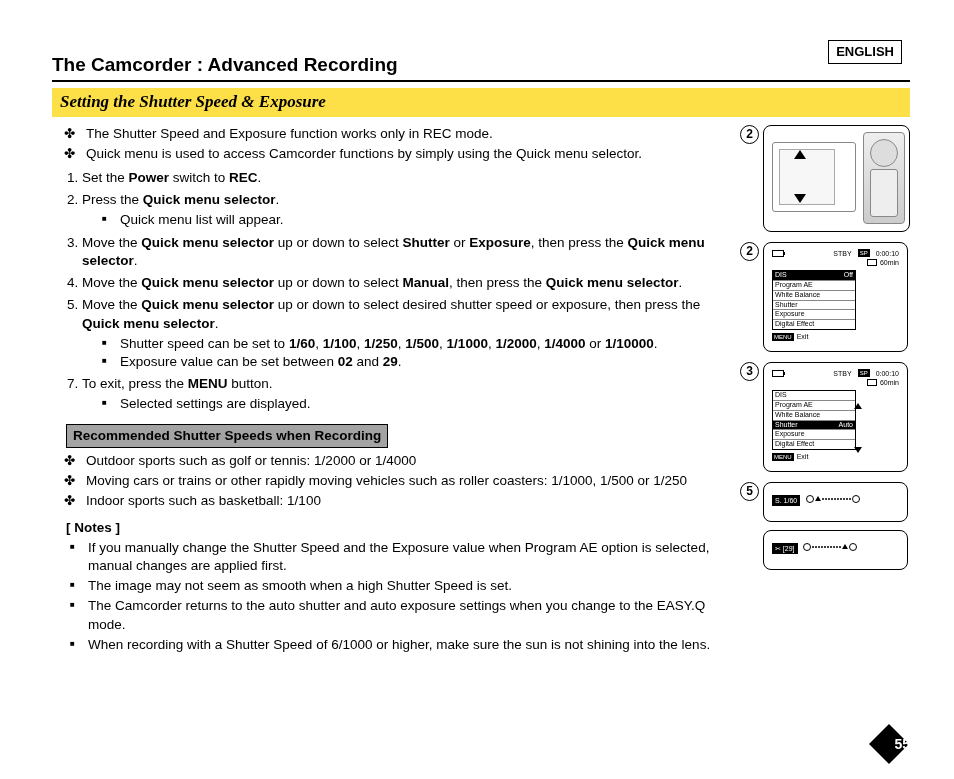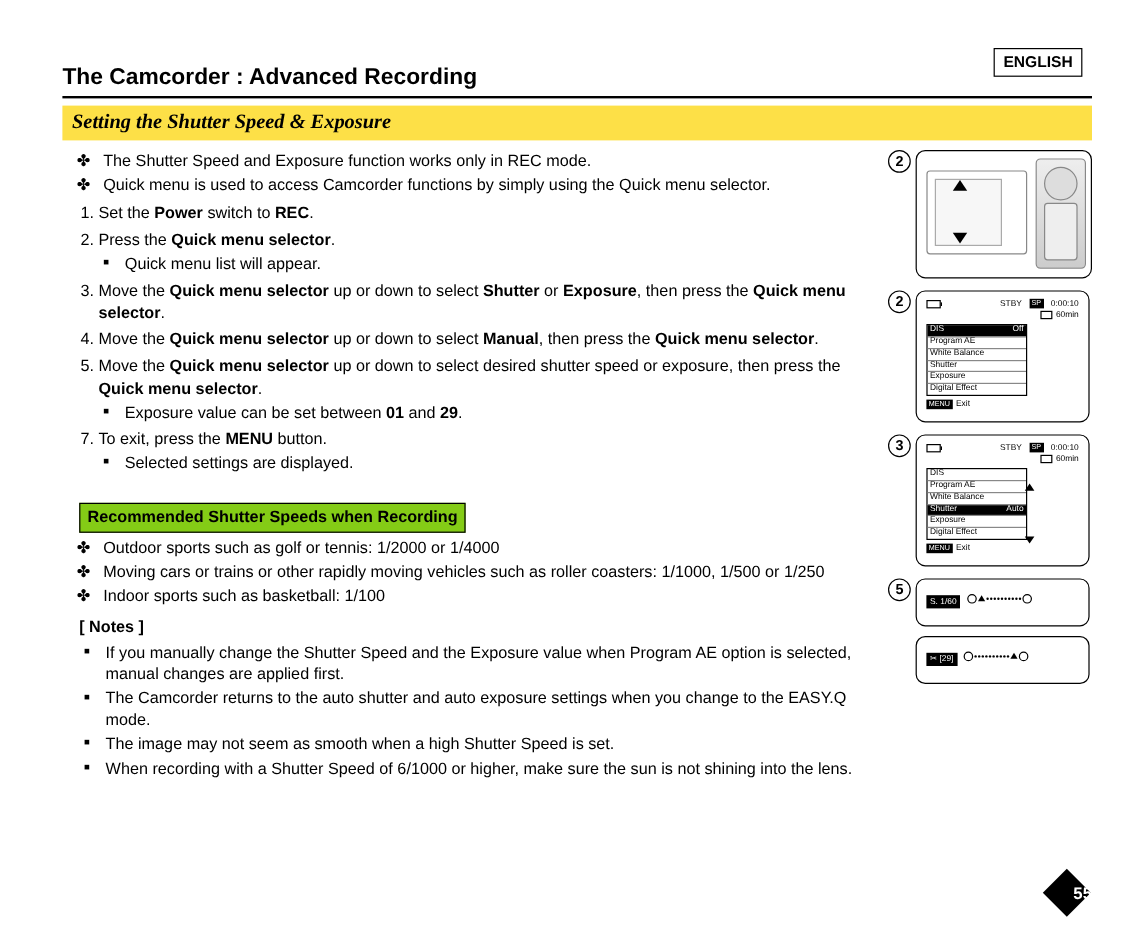--- a/index.html
+++ b/index.html
@@ -78,36 +78,37 @@
     margin-bottom: 4px;
   }
   ul.sub {
     margin: 2px 0 4px 0;
     padding-left: 18px;
   }
   ul.sub li {
     list-style: none;
     position: relative;
     padding-left: 4px;
+    margin-left: 16px;
   }
   ul.sub li::before {
     content: "■";
     position: absolute;
     left: -14px;
     font-size: 8px;
     top: 3px;
   }
   .box-label {
     display: inline-block;
     border: 1px solid #000;
-    background: #84cc16;
+    background: #a3a3a3;
     padding: 2px 6px;
     font-weight: bold;
     font-size: 13.5px;
-    margin: 18px 0 4px 14px;
+    margin: 4px 0 4px 14px;
   }
   .notes-label {
     font-weight: bold;
     margin: 8px 0 2px 14px;
   }
   ul.notes {
     margin: 0;
     padding-left: 32px;
   }
   ul.notes li {
@@ -379,42 +380,43 @@
         <li><span>Set the </span><b>Power</b><span> switch to </span><b>REC</b><span>.</span></li>
         <li><span>Press the </span><b>Quick menu selector</b><span>.</span>
           <ul class="sub">
               <li>Quick menu list will appear.</li>
             </ul>
         </li>
         <li><span>Move the </span><b>Quick menu selector</b><span> up or down to select </span><b>Shutter</b><span> or </span><b>Exposure</b><span>, then press the </span><b>Quick menu selector</b><span>.</span></li>
         <li><span>Move the </span><b>Quick menu selector</b><span> up or down to select </span><b>Manual</b><span>, then press the </span><b>Quick menu selector</b><span>.</span></li>
         <li><span>Move the </span><b>Quick menu selector</b><span> up or down to select desired shutter speed or exposure, then press the </span><b>Quick menu selector</b><span>.</span>
           <ul class="sub">
-            <li><span>Exposure value can be set between </span><b>01</b><span> and </span><b>29</b><span>.</span></li>
+            <li><span>Shutter speed can be set to </span><b>1/60</b>, <b>1/100</b>, <b>1/250</b>, <b>1/500</b>, <b>1/1000</b>, <b>1/2000</b>, <b>1/4000</b> or <b>1/10000</b><span>.</span></li>
+            <li><span>Exposure value can be set between </span><b>02</b><span> and </span><b>29</b><span>.</span></li>
           </ul>
         </li>
         <li value="7"><span>To exit, press the </span><b>MENU</b><span> button.</span>
           <ul class="sub">
               <li>Selected settings are displayed.</li>
             </ul>
         </li>
       </ol>
 
       <div class="box-label">Recommended Shutter Speeds when Recording</div>
       <ul class="bullets">
         <li>Outdoor sports such as golf or tennis: 1/2000 or 1/4000</li>
         <li>Moving cars or trains or other rapidly moving vehicles such as roller coasters: 1/1000, 1/500 or 1/250</li>
         <li>Indoor sports such as basketball: 1/100</li>
       </ul>
 
       <div class="notes-label">[ Notes ]</div>
       <ul class="notes">
         <li>If you manually change the Shutter Speed and the Exposure value when Program AE option is selected, manual changes are applied first.</li>
+        <li>The image may not seem as smooth when a high Shutter Speed is set.</li>
         <li>The Camcorder returns to the auto shutter and auto exposure settings when you change to the EASY.Q mode.</li>
-        <li>The image may not seem as smooth when a high Shutter Speed is set.</li>
         <li>When recording with a Shutter Speed of 6/1000 or higher, make sure the sun is not shining into the lens.</li>
       </ul>
     </div>
 
     <div class="diagram-col">
 
       <div class="diag-block">
         <span class="step-circle">2</span>
         <div class="camcorder-box">
           <div class="cam-screen"></div>

